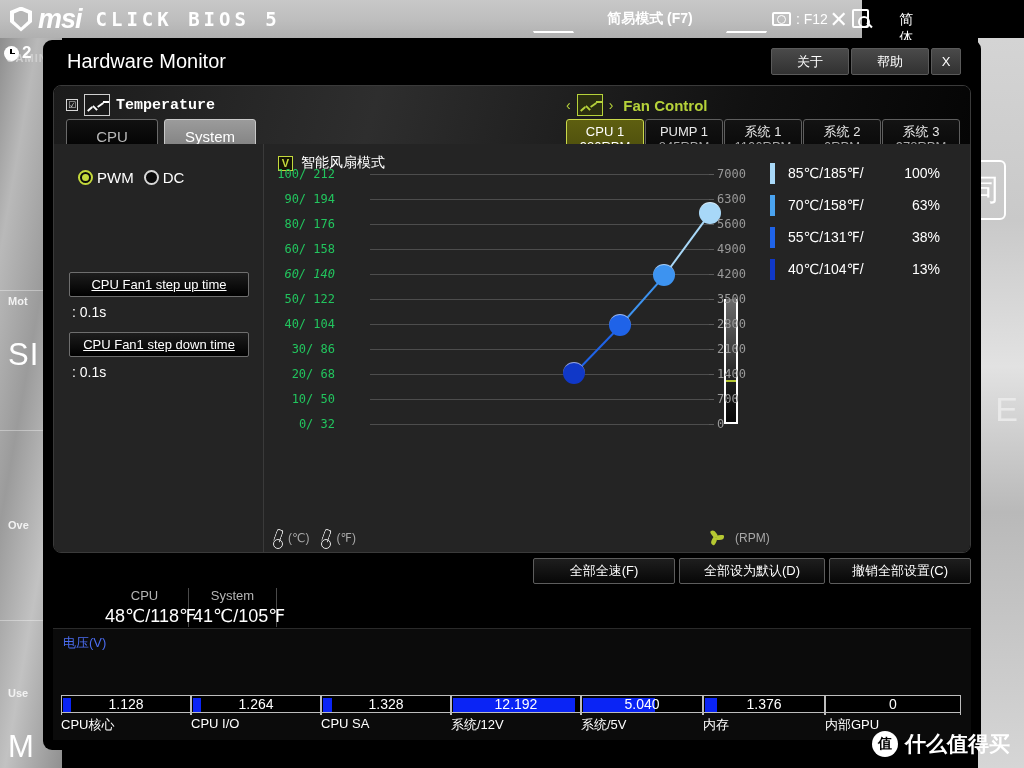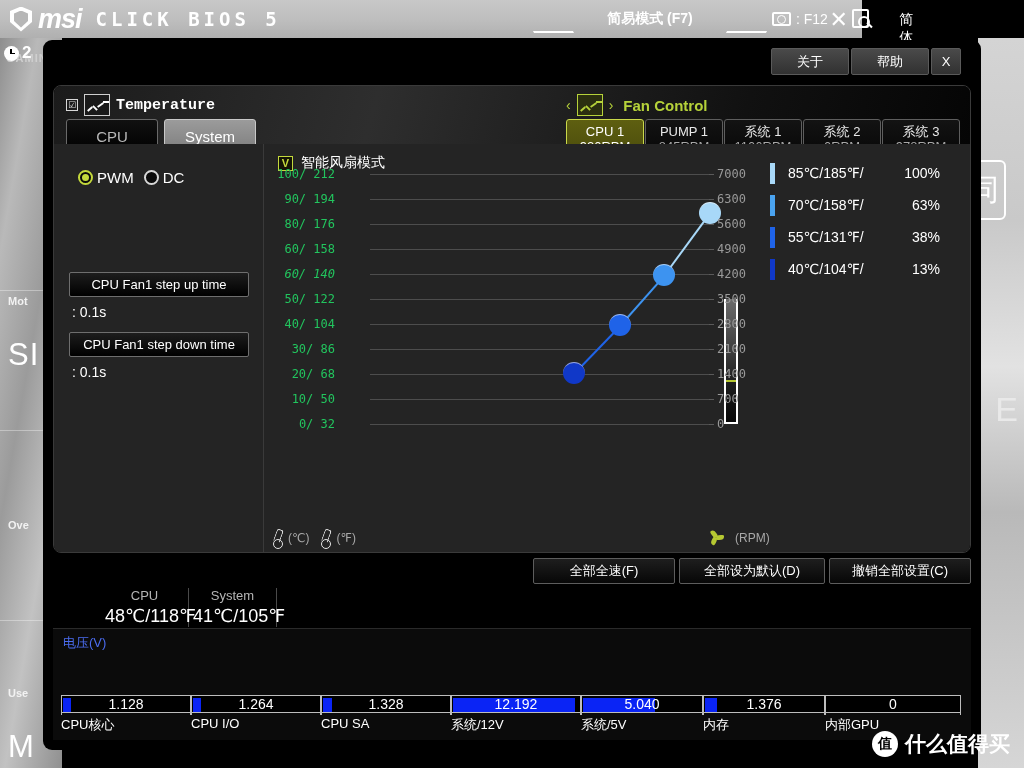--- a/index.html
+++ b/index.html
@@ -191,21 +191,21 @@
     background:#0b0b0b; display:flex; align-items:center; justify-content:center;
   }
   .radio.sel::after { content:""; width:7px; height:7px; border-radius:50%; background:#c4d93c; }
   .radio.plain { border-color:#d8d8d8; }
 
   .fieldbtn {
     position:absolute; left:15px; width:180px; height:25px;
     border:1px solid #6e6e6e; border-radius:2px;
     background:linear-gradient(180deg,#1d1d1d,#000);
     color:#fff; font-size:13px;
-    display:flex; align-items:center; justify-content:center;
+    display:flex; align-items:center; justify-content:center;text-decoration:underline;
   }
   .fieldval { position:absolute; left:18px; color:#fff; font-size:14px; }
 
   
   .chart-area { position:absolute; left:211px; top:0; right:0; height:410px; }
   .smart-row { position:absolute; left:13px; top:10px; display:flex; align-items:center; gap:8px; }
   .chk {
     width:15px; height:15px; border:1px solid #c4d93c; color:#c4d93c;
     font-size:11px; font-weight:bold; display:flex; align-items:center; justify-content:center;
     background:#141406;
@@ -360,20 +360,21 @@
       <span class="search-icon"></span>
     </div>
     <div class="tb-item" style="left:888px; top:11px;">
       <span class="globe-icon"></span>
       <span>简体中文</span>
     </div>
     <div class="close-x">✕</div>
   </div>
 
   <div class="modal">
+    <div class="modal-title">Hardware Monitor</div>
     <div class="title-btns">
       <div class="tbtn wide">关于</div>
       <div class="tbtn wide">帮助</div>
       <div class="tbtn narrow">X</div>
     </div>
 
     <div class="panel">
       <div class="panel-hdr"></div>
 
       <div class="sec-title" style="left:12px; top:8px;">

